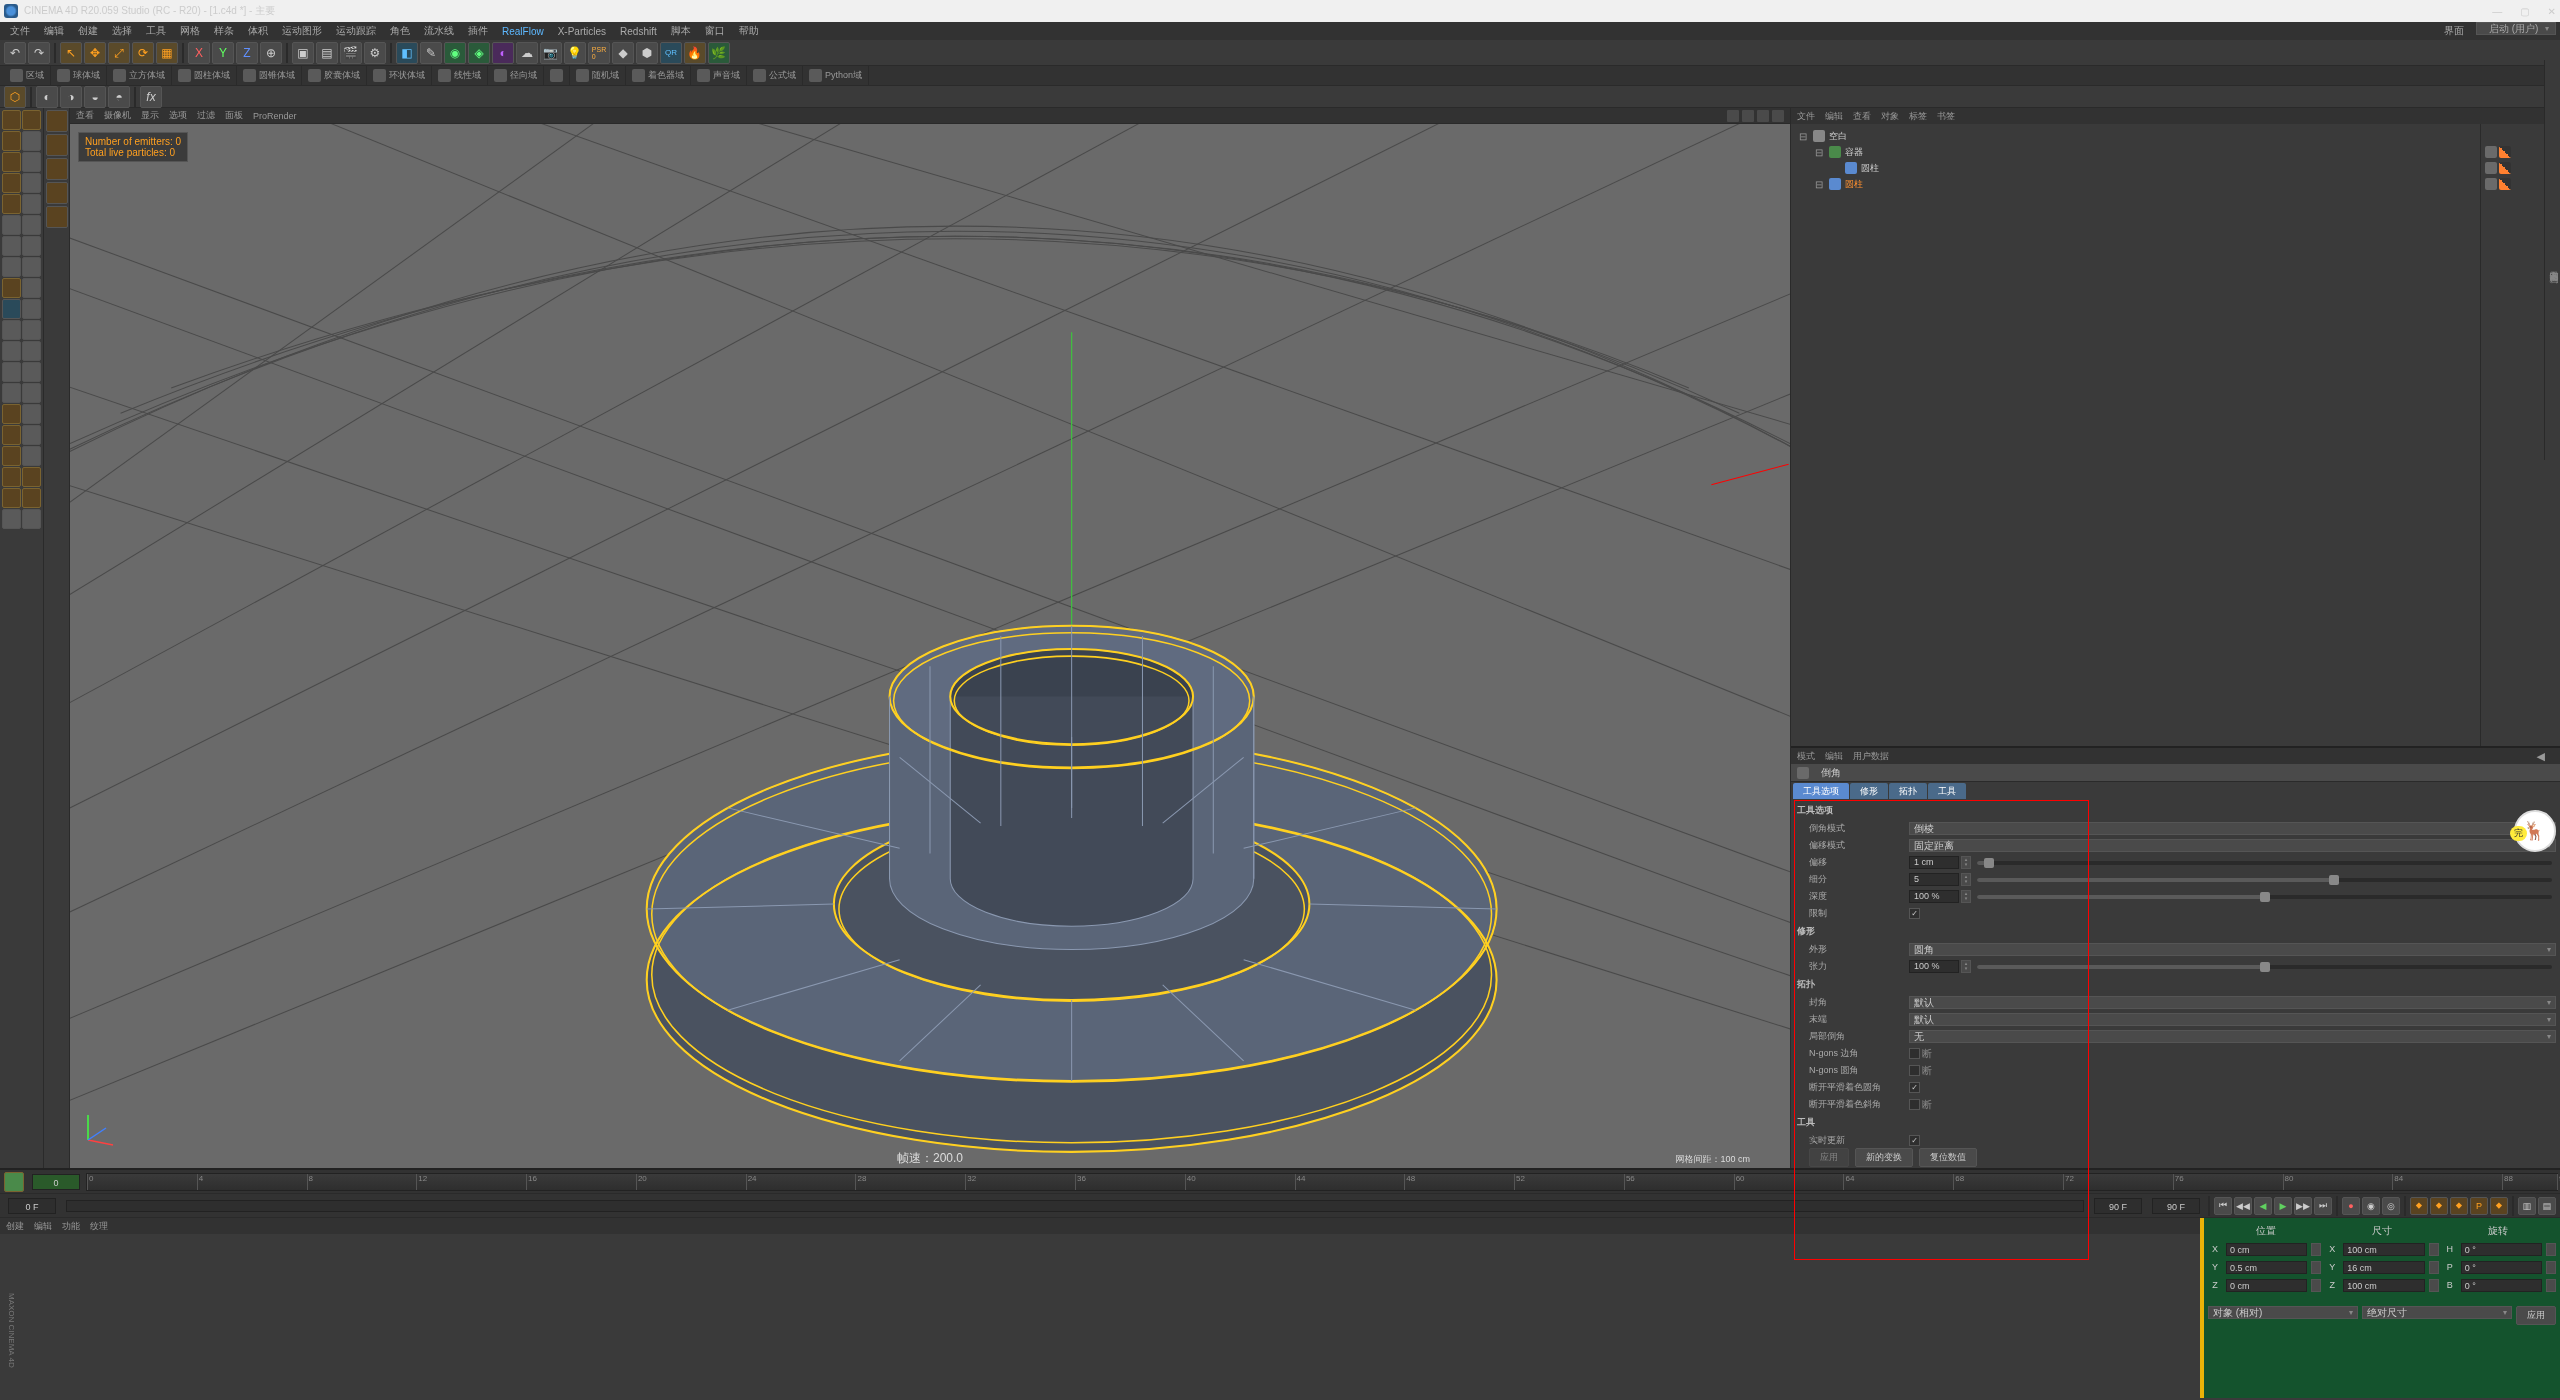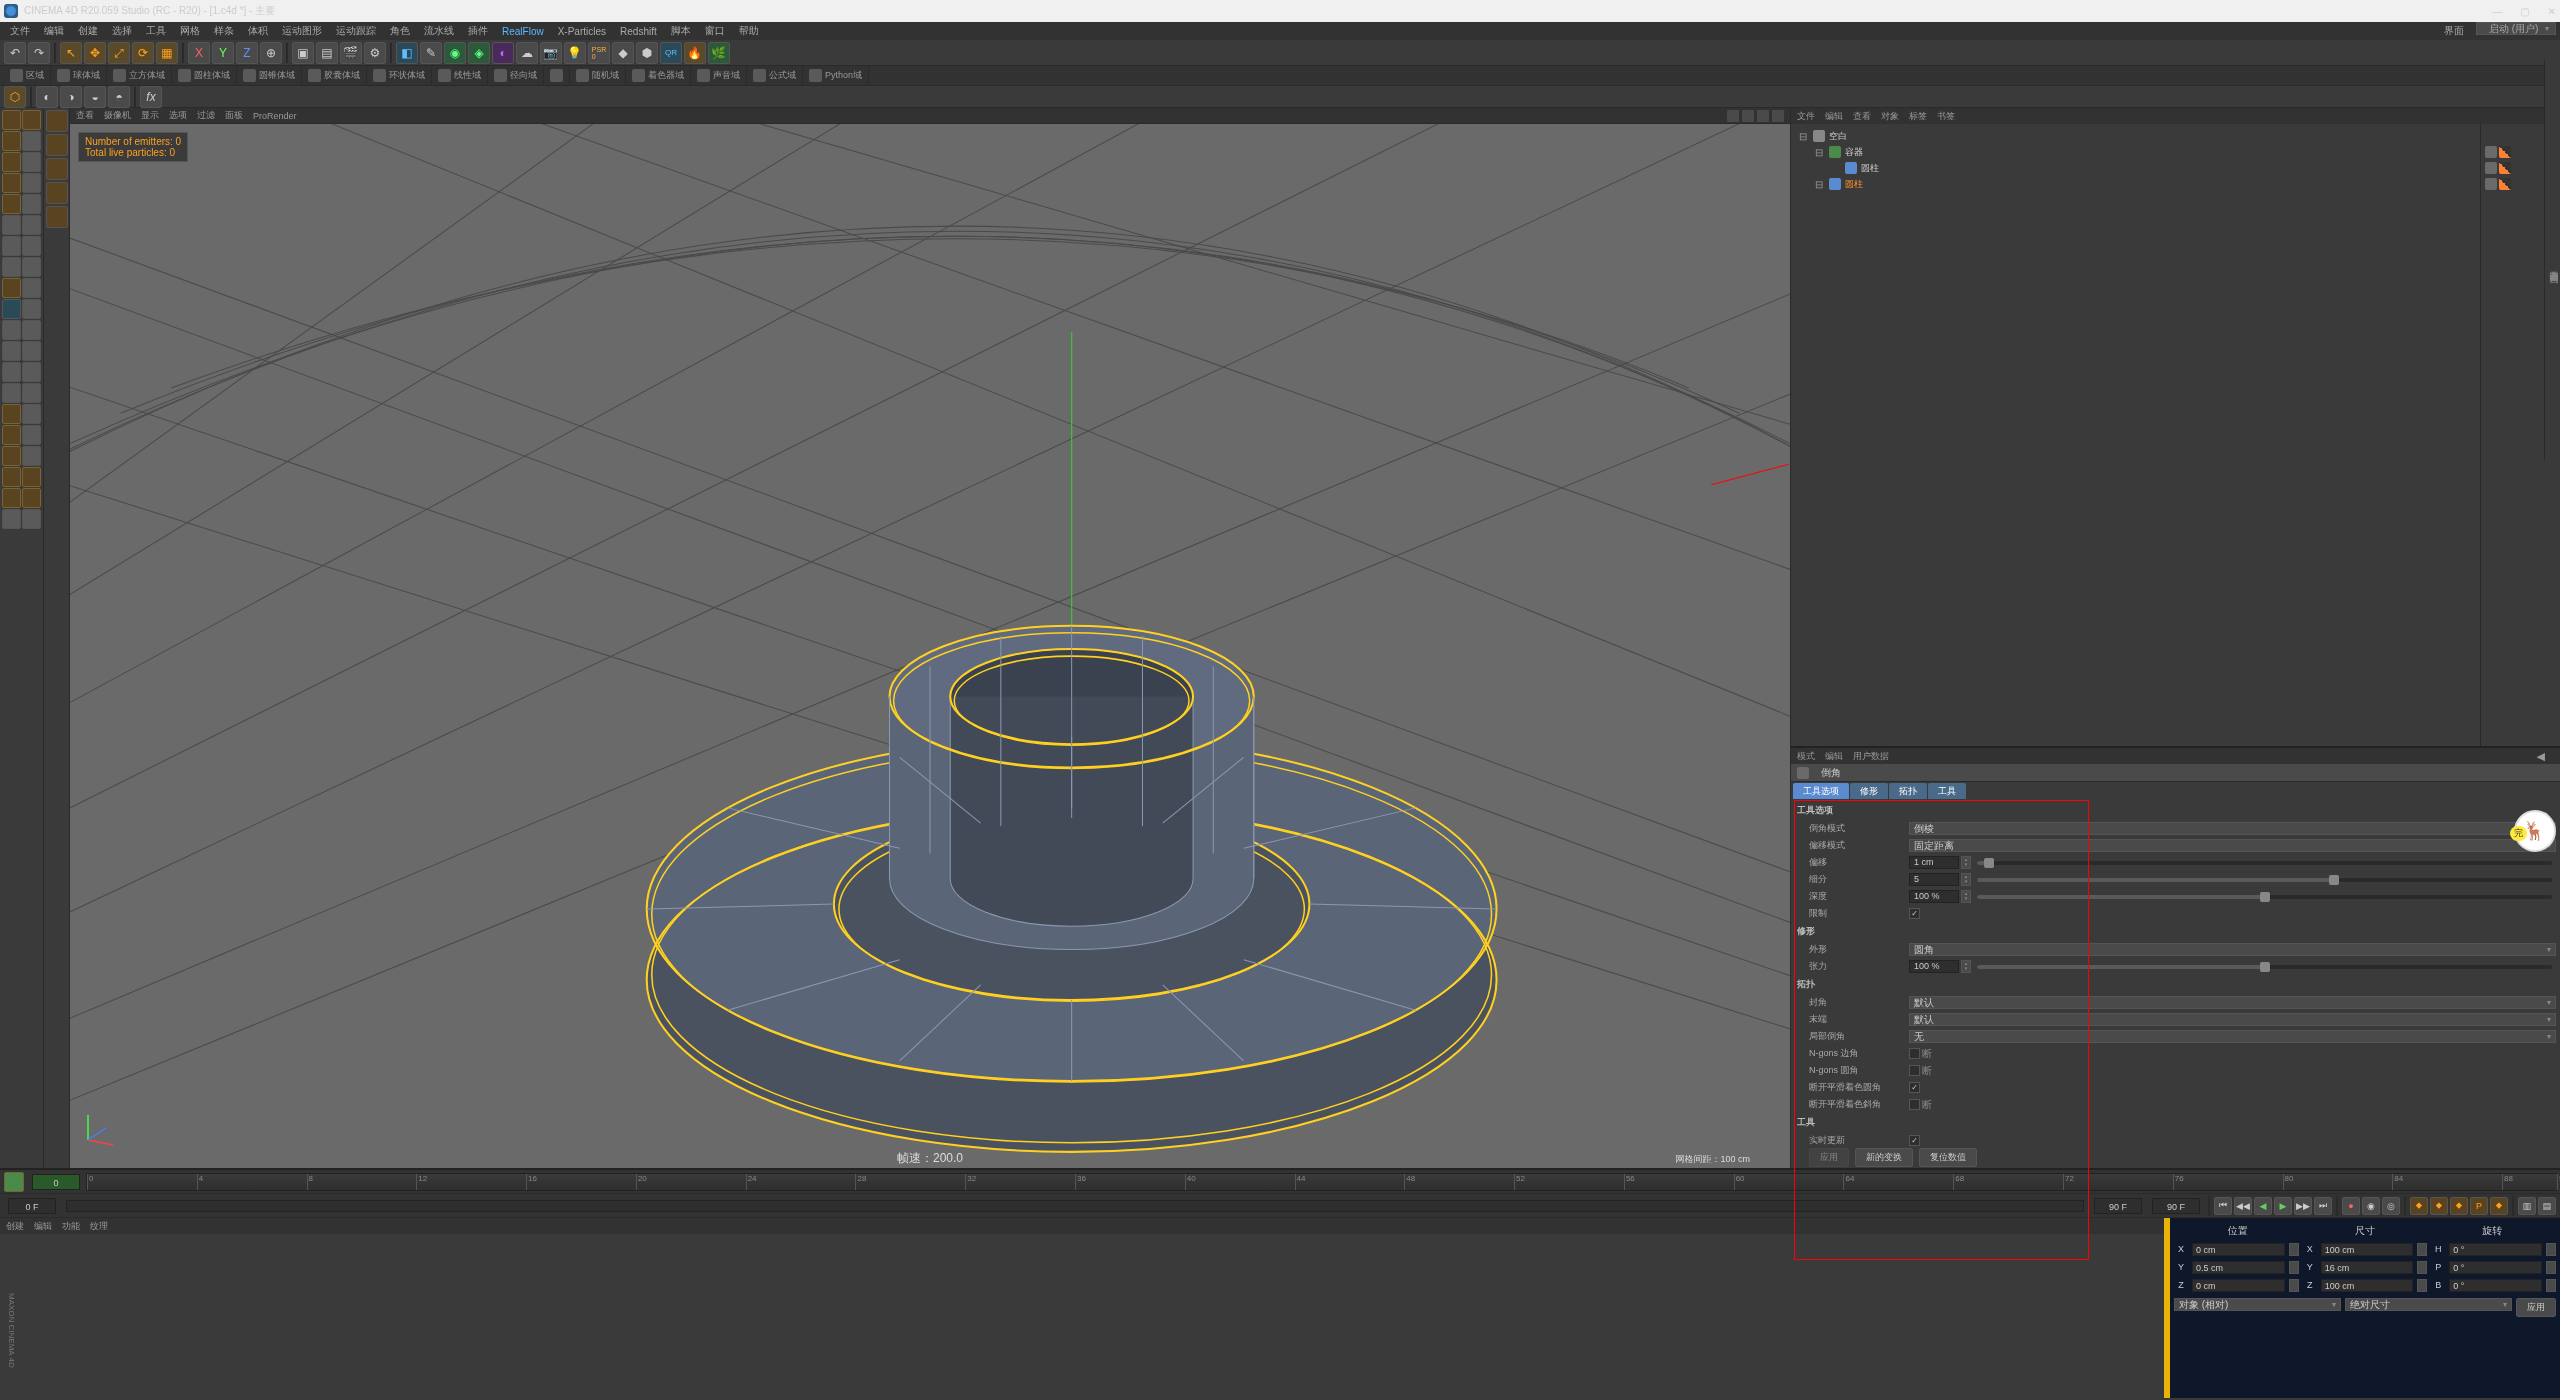--- a/index.html
+++ b/index.html
@@ -102,28 +102,28 @@
 .tlplay{height:24px;display:flex;align-items:center;background:#323232;border-bottom:1px solid #2a2a2a;gap:2px;padding:0 4px}
 .tlslider{flex:1;height:12px;background:#2e2e2e;border:1px solid #222;margin:0 4px}
 .pbtn{width:18px;height:18px;background:#4a4a4a;border:1px solid #555;border-radius:2px;display:flex;align-items:center;justify-content:center;font-size:9px}
 .pbtn.g{color:#60d060}
 .pbtn.r{color:#ff6060}
 .pbtn.o{background:#5a4320;color:#ffa020}
 .matpanel{flex:1;display:flex}
 .matleft{flex:1;background:#3a3a3a}
 .matmenu{height:16px;background:#323232;display:flex;align-items:center;padding:0 6px;gap:10px}
 .matmenu span{color:#999;font-size:9px}
-.coord{width:396px;background:#0f172a;border-left:6px solid #eab308;padding:4px}
+.coord{width:360px;background:#14532d;border-left:4px solid #eab308;padding:4px}
 .coordhead{display:flex;font-size:9px;color:#bbb;padding:2px 0}
 .coordhead span{flex:1;text-align:center}
 .coordrow{display:flex;gap:4px;align-items:center;height:18px}
 .coordrow .cl{width:14px;text-align:center;font-size:9px}
 .coordrow .ci{flex:1;background:#2e2e2e;border:1px solid #222;height:13px;padding:0 3px;font-size:9px;line-height:13px}
 .coordrow .sp{width:10px;height:13px;background:#4a4a4a;border:1px solid #555}
-.applybtn{margin-top:4px;display:flex;gap:4px}
+.applybtn{margin-top:12px;display:flex;gap:4px}
 .sidebar-r{position:absolute;right:0;top:60px;width:16px;height:400px;background:#3a3a3a;border-left:1px solid #2a2a2a;writing-mode:vertical-rl;text-align:center;font-size:9px;color:#888;padding-top:10px}
 .watermark{position:absolute;right:4px;top:810px;width:42px;height:42px;border-radius:50%;background:#fff;display:flex;align-items:center;justify-content:center;font-size:18px;z-index:20;border:2px solid #ddd}
 .vertbar{position:absolute;left:0;bottom:0;width:16px;height:140px;background:#3a3a3a;writing-mode:vertical-rl;font-size:8px;color:#777;text-align:center;padding:4px 0}
 </style>
 </head>
 <body>
 
 <div class="titlebar">
   <div class="icon"></div>
   <span>CINEMA 4D R20.059 Studio (RC - R20) - [1.c4d *] - 主要</span>

